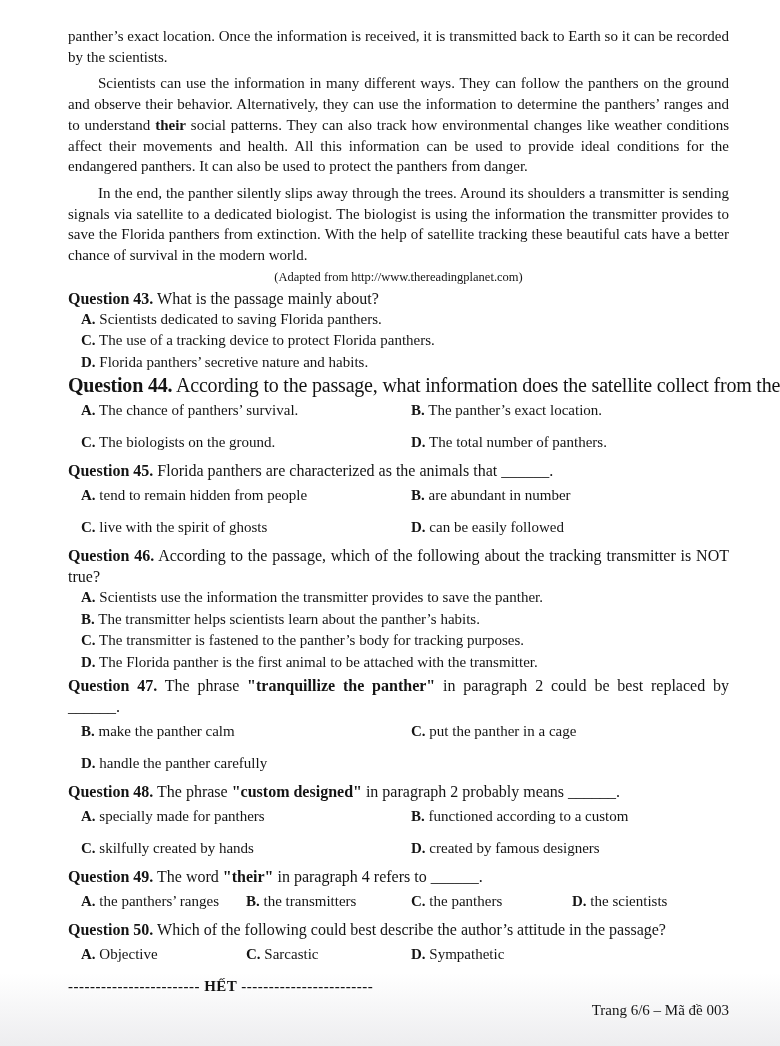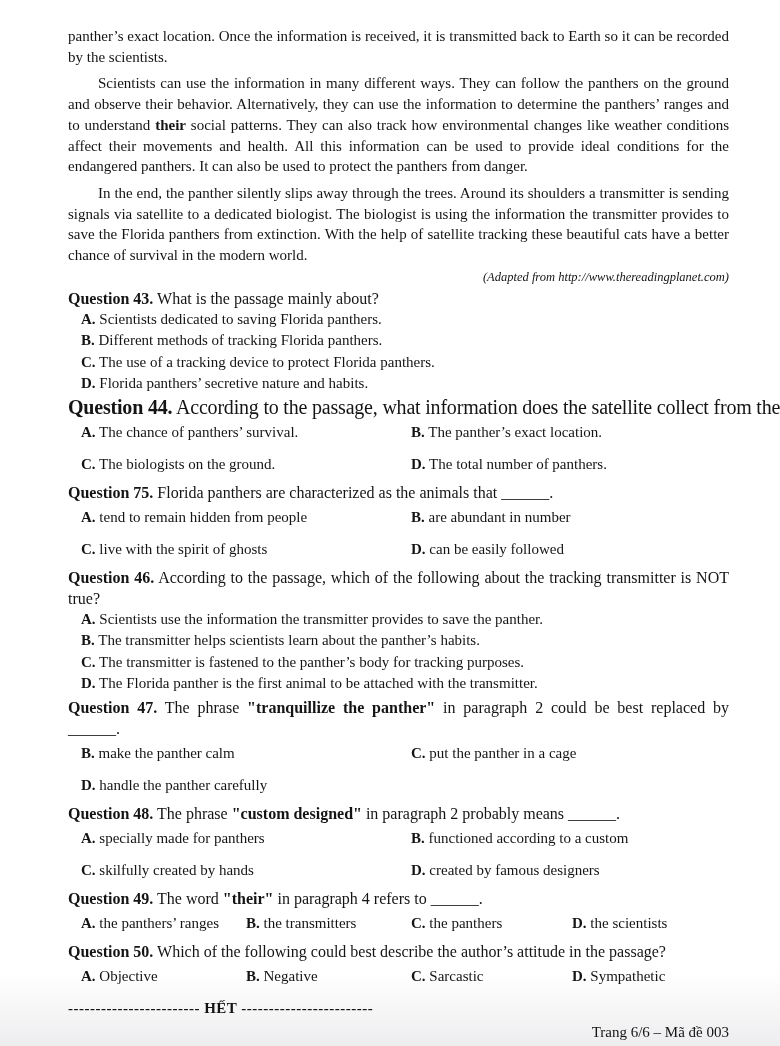--- a/index.html
+++ b/index.html
@@ -15,22 +15,21 @@
   .passage-para {
     margin: 0;
     font-size: 15px;
     line-height: 20.7px;
     text-align: justify;
   }
   .indent { text-indent: 30px; }
   .para-gap { margin-top: 6px; }
   .b { font-weight: bold; }
   .attribution {
-    text-align: right;
-    font-style: italic;
+    text-align: center;
     font-size: 12.5px;
     line-height: 14px;
     margin: 4px 0 4px 0;
   }
   .question { margin-top: 2px; }
   .q-title {
     font-size: 16px;
     line-height: 21px;
     text-align: justify;
   }
@@ -76,38 +75,37 @@
   <p class="passage-para indent para-gap"><span>Scientists can use the information in many different ways. They can follow the panthers on the ground and observe their behavior. Alternatively, they can use the information to determine the panthers’ ranges and to understand </span><span class="b">their</span><span> social patterns. They can also track how environmental changes like weather conditions affect their movements and health. All this information can be used to provide ideal conditions for the endangered panthers. It can also be used to protect the panthers from danger.</span></p>
 
   <p class="passage-para indent para-gap"><span>In the end, the panther silently slips away through the trees. Around its shoulders a transmitter is sending signals via satellite to a dedicated biologist. The biologist is using the information the transmitter provides to save the Florida panthers from extinction. With the help of satellite tracking these beautiful cats have a better chance of survival in the modern world.</span></p>
 
   <div class="attribution">(Adapted from http://www.thereadingplanet.com)</div>
 
   <div class="question">
     <div class="q-title"><span class="b">Question 43.</span><span> What is the passage mainly about?</span></div>
     <div class="opts opts-stacked">
       <div class="opt"><span class="b">A.</span> <span>Scientists dedicated to saving Florida panthers.</span></div>
-      <div class="opt"><span class="b">B.</span> <span>Different methods of tracking Florida panthers.</span></div>
       <div class="opt"><span class="b">C.</span> <span>The use of a tracking device to protect Florida panthers.</span></div>
       <div class="opt"><span class="b">D.</span> <span>Florida panthers’ secretive nature and habits.</span></div>
     </div>
   </div>
 
   <div class="question">
     <div class="q-title tight"><span class="b">Question 44.</span><span> According to the passage, what information does the satellite collect from the transmitter?</span></div>
     <div class="opts opts-2col">
       <div class="opt"><span class="b">A.</span> <span>The chance of panthers’ survival.</span></div>
       <div class="opt"><span class="b">B.</span> <span>The panther’s exact location.</span></div>
       <div class="opt"><span class="b">C.</span> <span>The biologists on the ground.</span></div>
       <div class="opt"><span class="b">D.</span> <span>The total number of panthers.</span></div>
     </div>
   </div>
 
   <div class="question">
-    <div class="q-title"><span class="b">Question 75.</span><span> Florida panthers are characterized as the animals that ______.</span></div>
+    <div class="q-title"><span class="b">Question 45.</span><span> Florida panthers are characterized as the animals that ______.</span></div>
     <div class="opts opts-2col">
       <div class="opt"><span class="b">A.</span> <span>tend to remain hidden from people</span></div>
       <div class="opt"><span class="b">B.</span> <span>are abundant in number</span></div>
       <div class="opt"><span class="b">C.</span> <span>live with the spirit of ghosts</span></div>
       <div class="opt"><span class="b">D.</span> <span>can be easily followed</span></div>
     </div>
   </div>
 
   <div class="question">
     <div class="q-title"><span class="b">Question 46.</span><span> According to the passage, which of the following about the tracking transmitter is NOT true?</span></div>
@@ -145,21 +143,20 @@
       <div class="opt"><span class="b">B.</span> <span>the transmitters</span></div>
       <div class="opt"><span class="b">C.</span> <span>the panthers</span></div>
       <div class="opt"><span class="b">D.</span> <span>the scientists</span></div>
     </div>
   </div>
 
   <div class="question">
     <div class="q-title"><span class="b">Question 50.</span><span> Which of the following could best describe the author’s attitude in the passage?</span></div>
     <div class="opts opts-4col">
       <div class="opt"><span class="b">A.</span> <span>Objective</span></div>
-      <div class="opt"><span class="b">B.</span> <span>Negative</span></div>
       <div class="opt"><span class="b">C.</span> <span>Sarcastic</span></div>
       <div class="opt"><span class="b">D.</span> <span>Sympathetic</span></div>
     </div>
   </div>
 
   <div class="end-line">------------------------ HẾT ------------------------</div>
 
   <div class="page-label">Trang 6/6 – Mã đề 003</div>
 
 </div>

